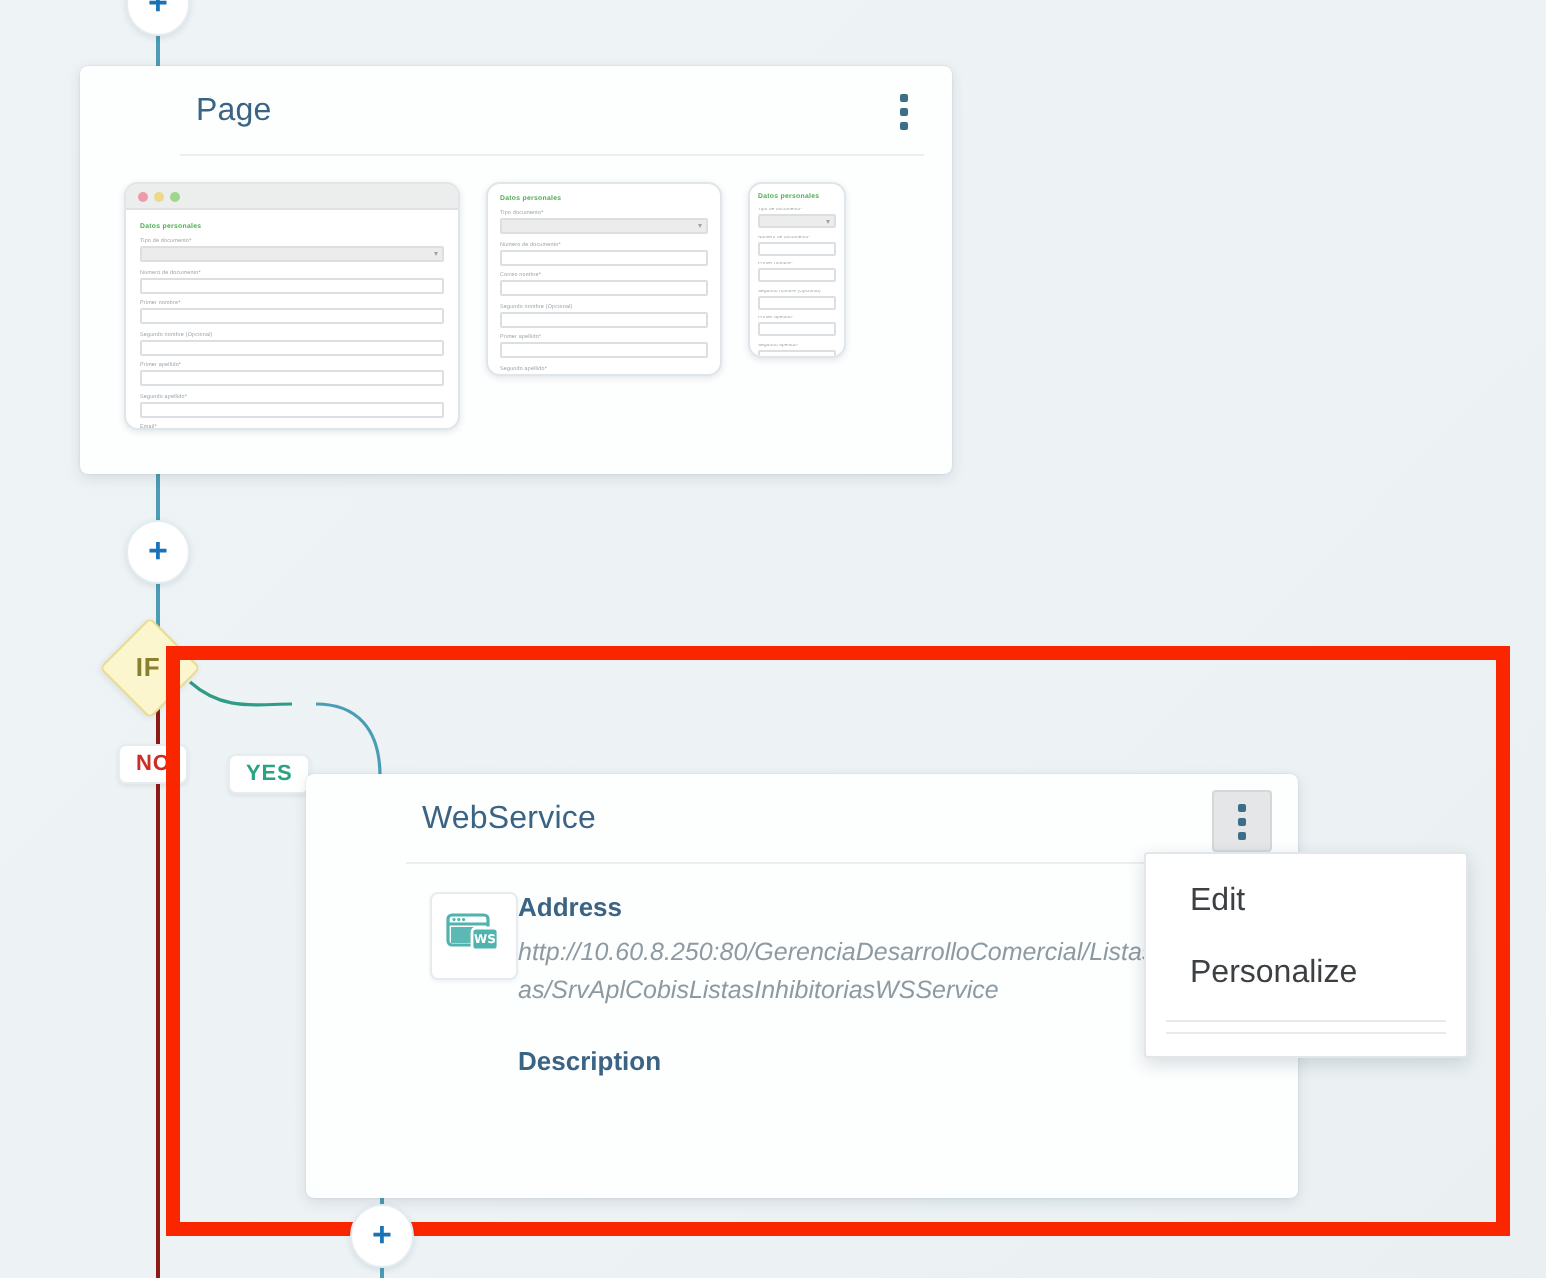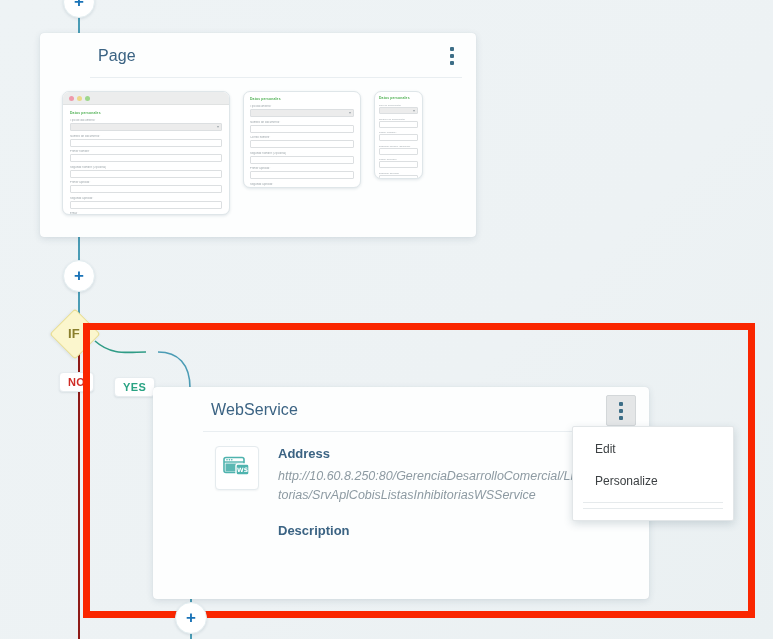--- a/index.html
+++ b/index.html
@@ -242,21 +242,20 @@
   .kebab-active i {
     display: block;
     width: 4px; height: 4px;
     border-radius: 1px;
     background: #3d6e87;
   }
 
   .ws-body {
     display: flex;
     padding: 14px 20px 0 26px;
-    gap: 19px;
   }
   .ws-icon-box {
     width: 42px; height: 42px;
     border: 1px solid #e5ebee;
     border-radius: 4px;
     background: #fff;
     display: flex; align-items: center; justify-content: center;
     flex: none;
     box-shadow: 0 1px 2px rgba(40,70,90,.06);
   }
@@ -284,21 +283,21 @@
     width: 160px;
     background: #ffffff;
     border: 1px solid #e2e6e8;
     border-radius: 2px;
     box-shadow: 0 3px 9px rgba(40,70,90,.18);
     padding: 6px 0;
     z-index: 30;
   }
   .menu-item {
     padding: 9px 22px;
-    font-size: 12px;
+    font-size: 16px;
     color: #3c4043;
     cursor: pointer;
     white-space: nowrap;
   }
   .menu-sep {
     height: 1px;
     background: #e6eaec;
     margin: 5px 10px;
   }
 </style>

